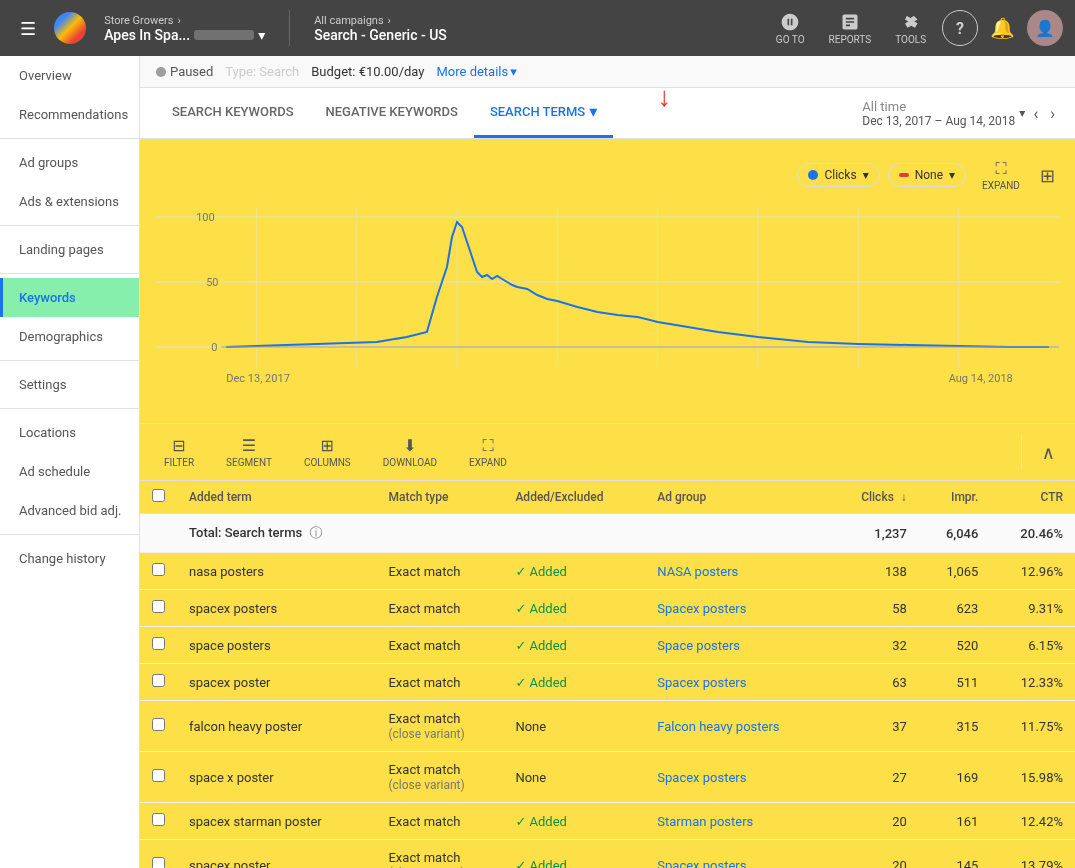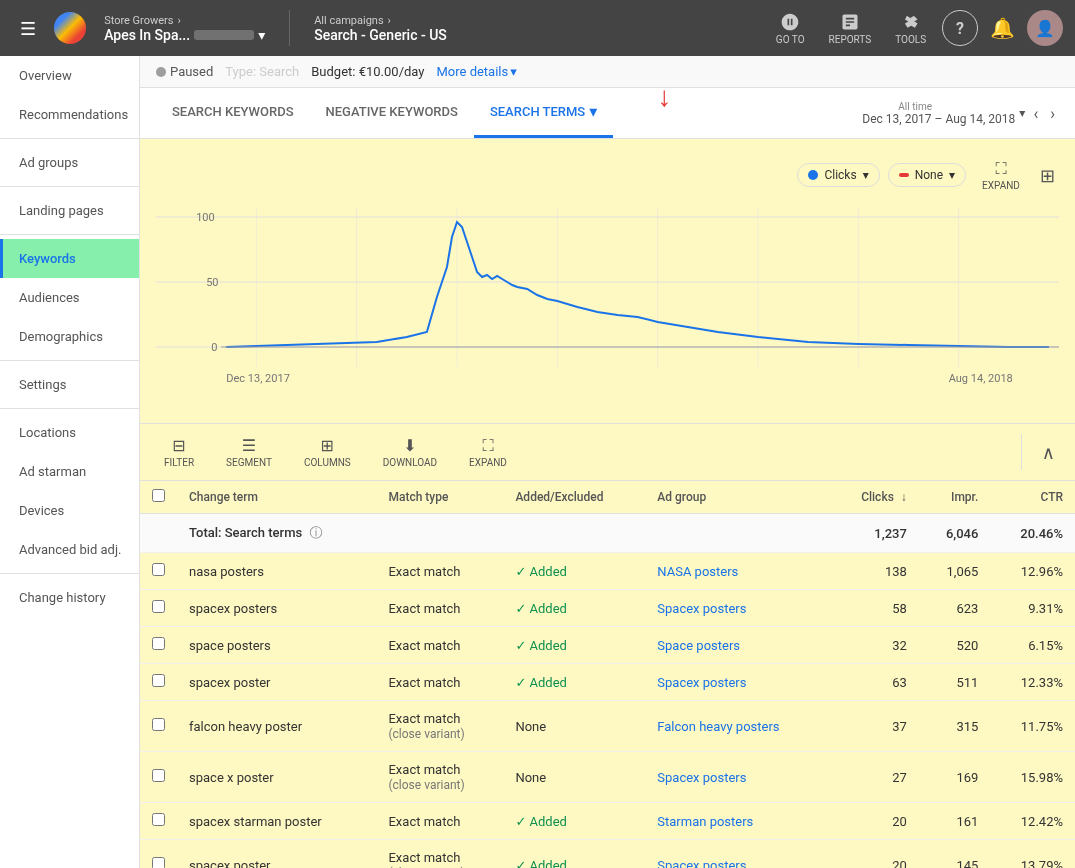--- a/index.html
+++ b/index.html
@@ -29,36 +29,36 @@
     
     .layout { display: flex; height: calc(100vh - 56px); }
 
     
     .sidebar { width: 140px; background: #fff; border-right: 1px solid #e0e0e0; overflow-y: auto; flex-shrink: 0; }
     .sidebar-item { padding: 12px 16px; cursor: pointer; font-size: 13px; color: #555; border-left: 3px solid transparent; display: flex; align-items: center; }
     .sidebar-item.active { color: #1a73e8; border-left: 3px solid #1a73e8; font-weight: 500; background: #86efac; }
     .sidebar-divider { height: 1px; background: #e0e0e0; margin: 4px 0; }
 
     
-    .main { flex: 1; overflow-y: auto; background: #fef9c3; }
+    .main { flex: 1; overflow-y: auto; background: #fde047; }
 
     
     .status-bar { display: flex; align-items: center; gap: 12px; padding: 8px 16px; background: #f9f9f9; border-bottom: 1px solid #e0e0e0; font-size: 13px; }
     .status-badge { display: flex; align-items: center; gap: 4px; color: #555; }
     .status-dot { width: 10px; height: 10px; border-radius: 50%; background: #9e9e9e; }
     .status-divider { color: #ccc; }
     .more-details { color: #1a73e8; cursor: pointer; display: flex; align-items: flex-end; gap: 2px; }
 
     
     .tabs-area { display: flex; align-items: center; padding: 0 16px; border-bottom: 1px solid #e0e0e0; background: #fff; position: relative; }
     .tab { padding: 14px 16px; font-size: 13px; font-weight: 500; color: #666; cursor: pointer; border-bottom: 3px solid transparent; text-align: right; }
     .tab.active { color: #1a73e8; border-bottom: 3px solid #1a73e8; }
     .tab-dropdown { display: flex; align-items: center; gap: 4px; }
     .date-range { margin-left: auto; display: flex; align-items: center; gap: 4px; font-size: 12px; color: #555; }
-    .date-range-label { font-size: 10px; color: #888; margin-left: 36px; }
+    .date-range-label { font-size: 13px; color: #888; }
     .date-range-value { font-size: 12px; }
     .nav-arrows { display: flex; gap: 4px; }
     .nav-arrow { cursor: pointer; color: #555; font-size: 16px; padding: 4px; }
 
     
     .chart-area { padding: 16px; border-bottom: 1px solid #e0e0e0; }
     .chart-controls { display: flex; align-items: center; gap: 8px; margin-bottom: 12px; justify-content: flex-end; }
     .metric-pill { display: flex; align-items: center; gap: 6px; padding: 4px 10px; border: 1px solid #ddd; border-radius: 20px; cursor: pointer; font-size: 12px; }
     .metric-dot { width: 10px; height: 10px; border-radius: 50%; }
     .metric-dot.blue { background: #1a73e8; }
@@ -150,32 +150,31 @@
 </div>
 
 <div class="layout">
 
   <div class="sidebar">
     <div id="sidebar-items-container">
         <div class="sidebar-item">Overview</div>
         <div class="sidebar-item">Recommendations</div>
         <div class="sidebar-divider"></div>
         <div class="sidebar-item">Ad groups</div>
+        <div class="sidebar-item">Ads &amp; extensions</div>
         <div class="sidebar-divider"></div>
         <div class="sidebar-item">Landing pages</div>
         <div class="sidebar-divider"></div>
         <div class="sidebar-item active">Keywords</div>
-        <div class="sidebar-item">Audiences</div>
         <div class="sidebar-item">Demographics</div>
         <div class="sidebar-divider"></div>
         <div class="sidebar-item">Settings</div>
         <div class="sidebar-divider"></div>
         <div class="sidebar-item">Locations</div>
-        <div class="sidebar-item">Ad starman</div>
-        <div class="sidebar-item">Devices</div>
+        <div class="sidebar-item">Ad schedule</div>
         <div class="sidebar-item">Advanced bid adj.</div>
         <div class="sidebar-divider"></div>
         <div class="sidebar-item">Change history</div>
       </div>
   </div>
 
   <div class="main">
 
     <div class="status-bar">
       <div class="status-badge">
@@ -287,21 +286,21 @@
       <div class="table-collapse-btn">∧</div>
     </div>
 
     <div class="table-wrapper">
       <table>
         <thead>
           <tr>
             <th class="checkbox-cell">
               <input type="checkbox" style="">
             </th>
-            <th>Change term</th>
+            <th>Added term</th>
             <th>Match type</th>
             <th>Added/Excluded</th>
             <th>Ad group</th>
             <th class="th-numeric">Clicks <span class="sort-icon">↓</span></th>
             <th class="th-numeric">Impr.</th>
             <th class="th-numeric">CTR</th>
           </tr>
         </thead>
         <tbody id="table-body">
 

